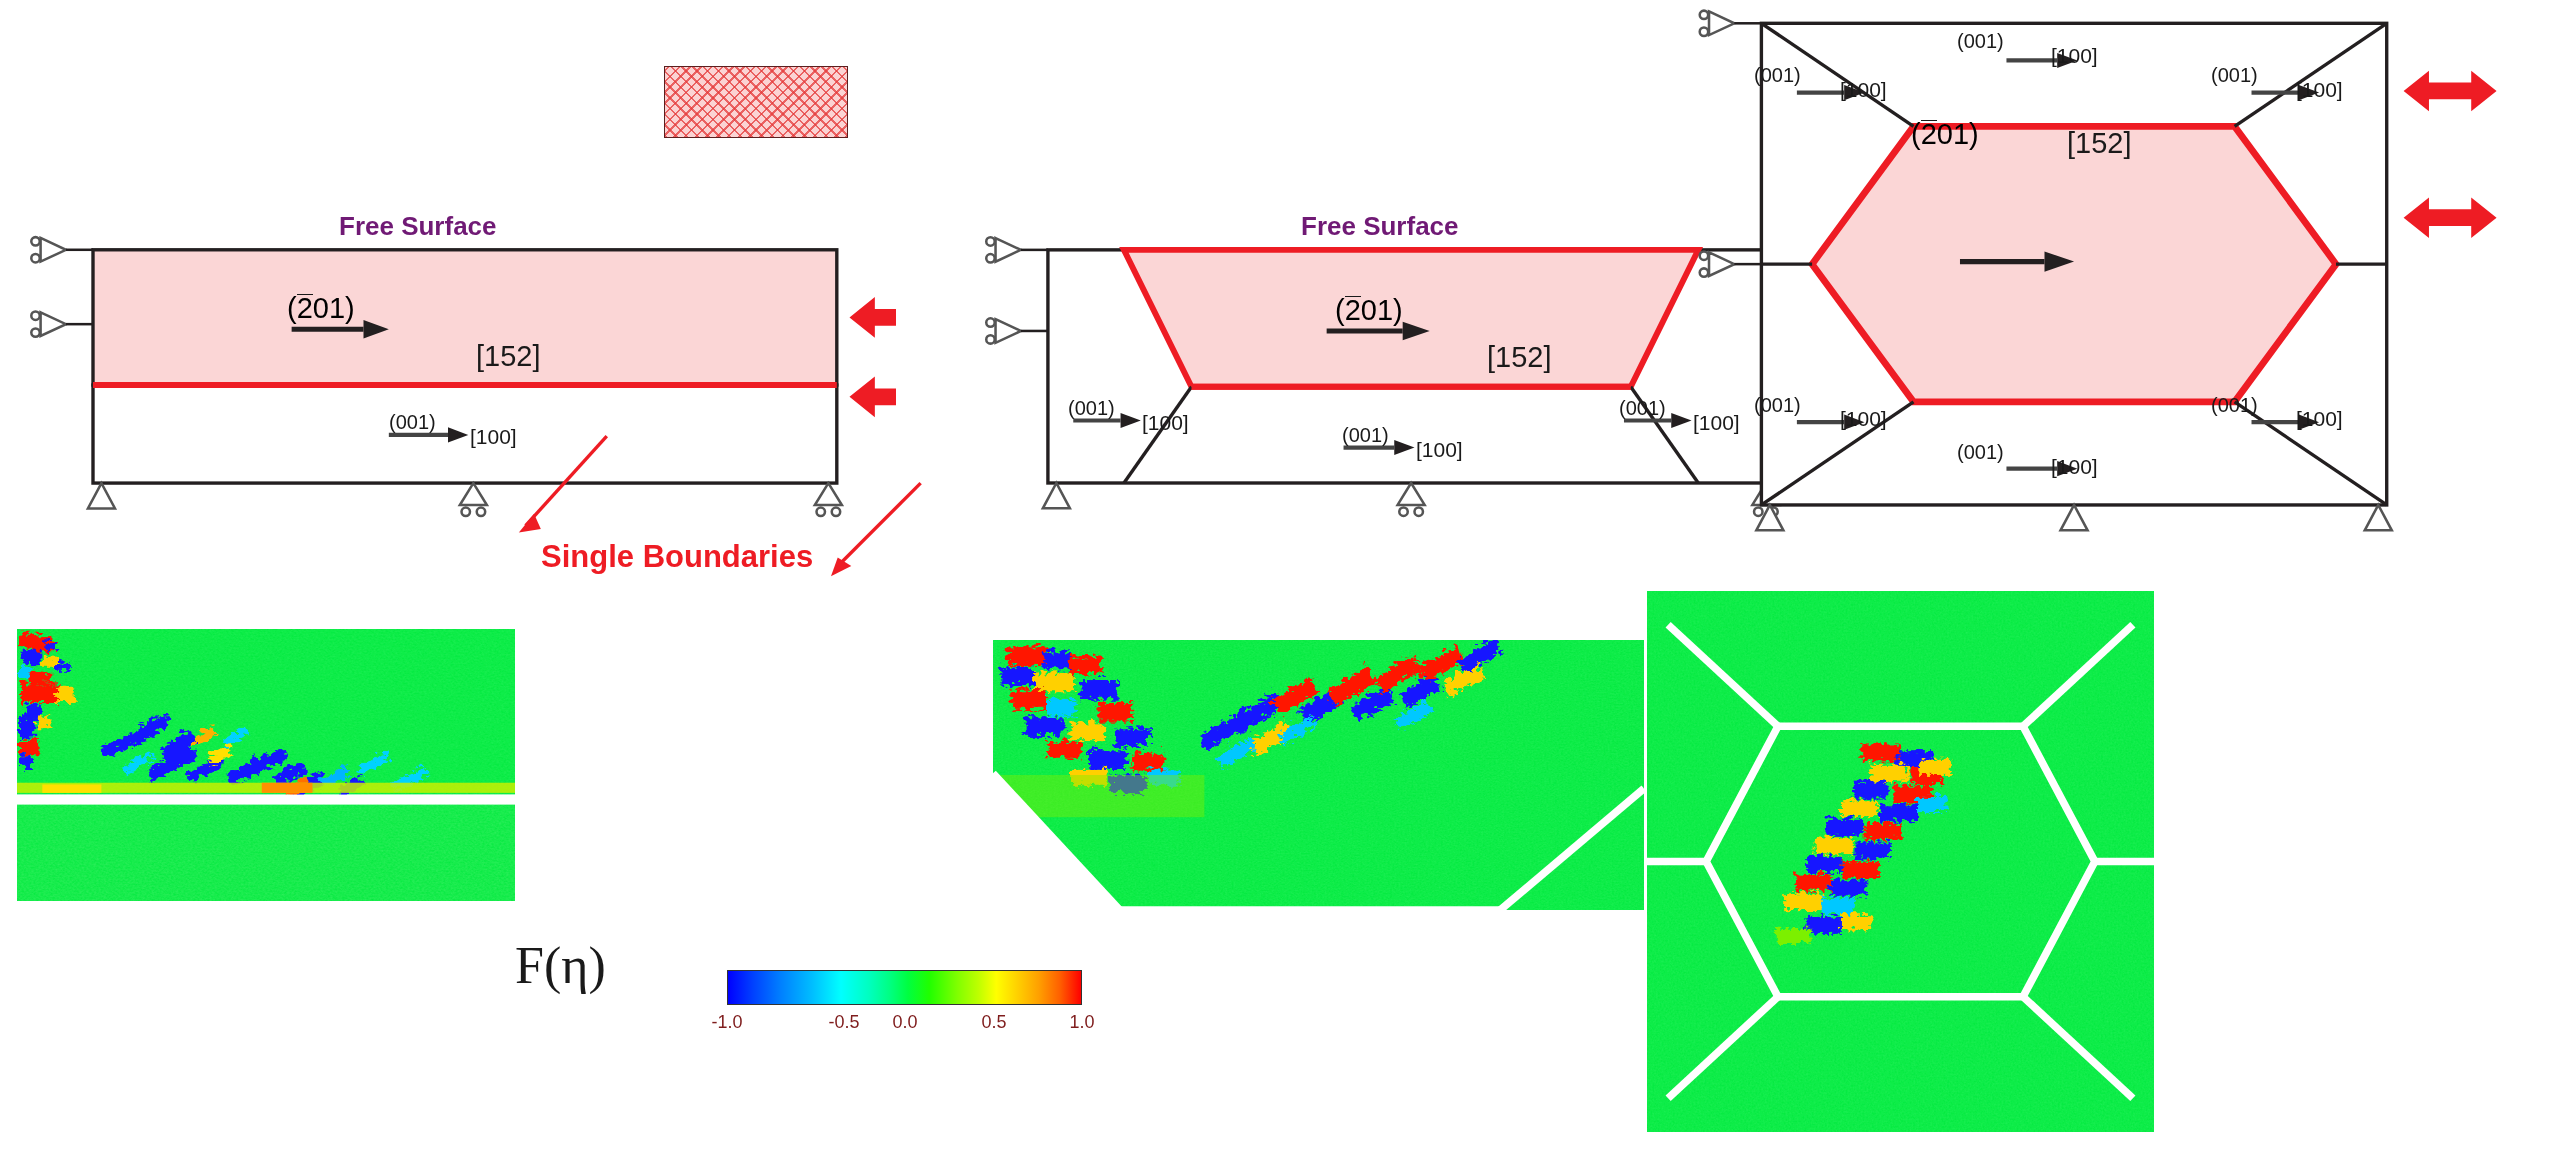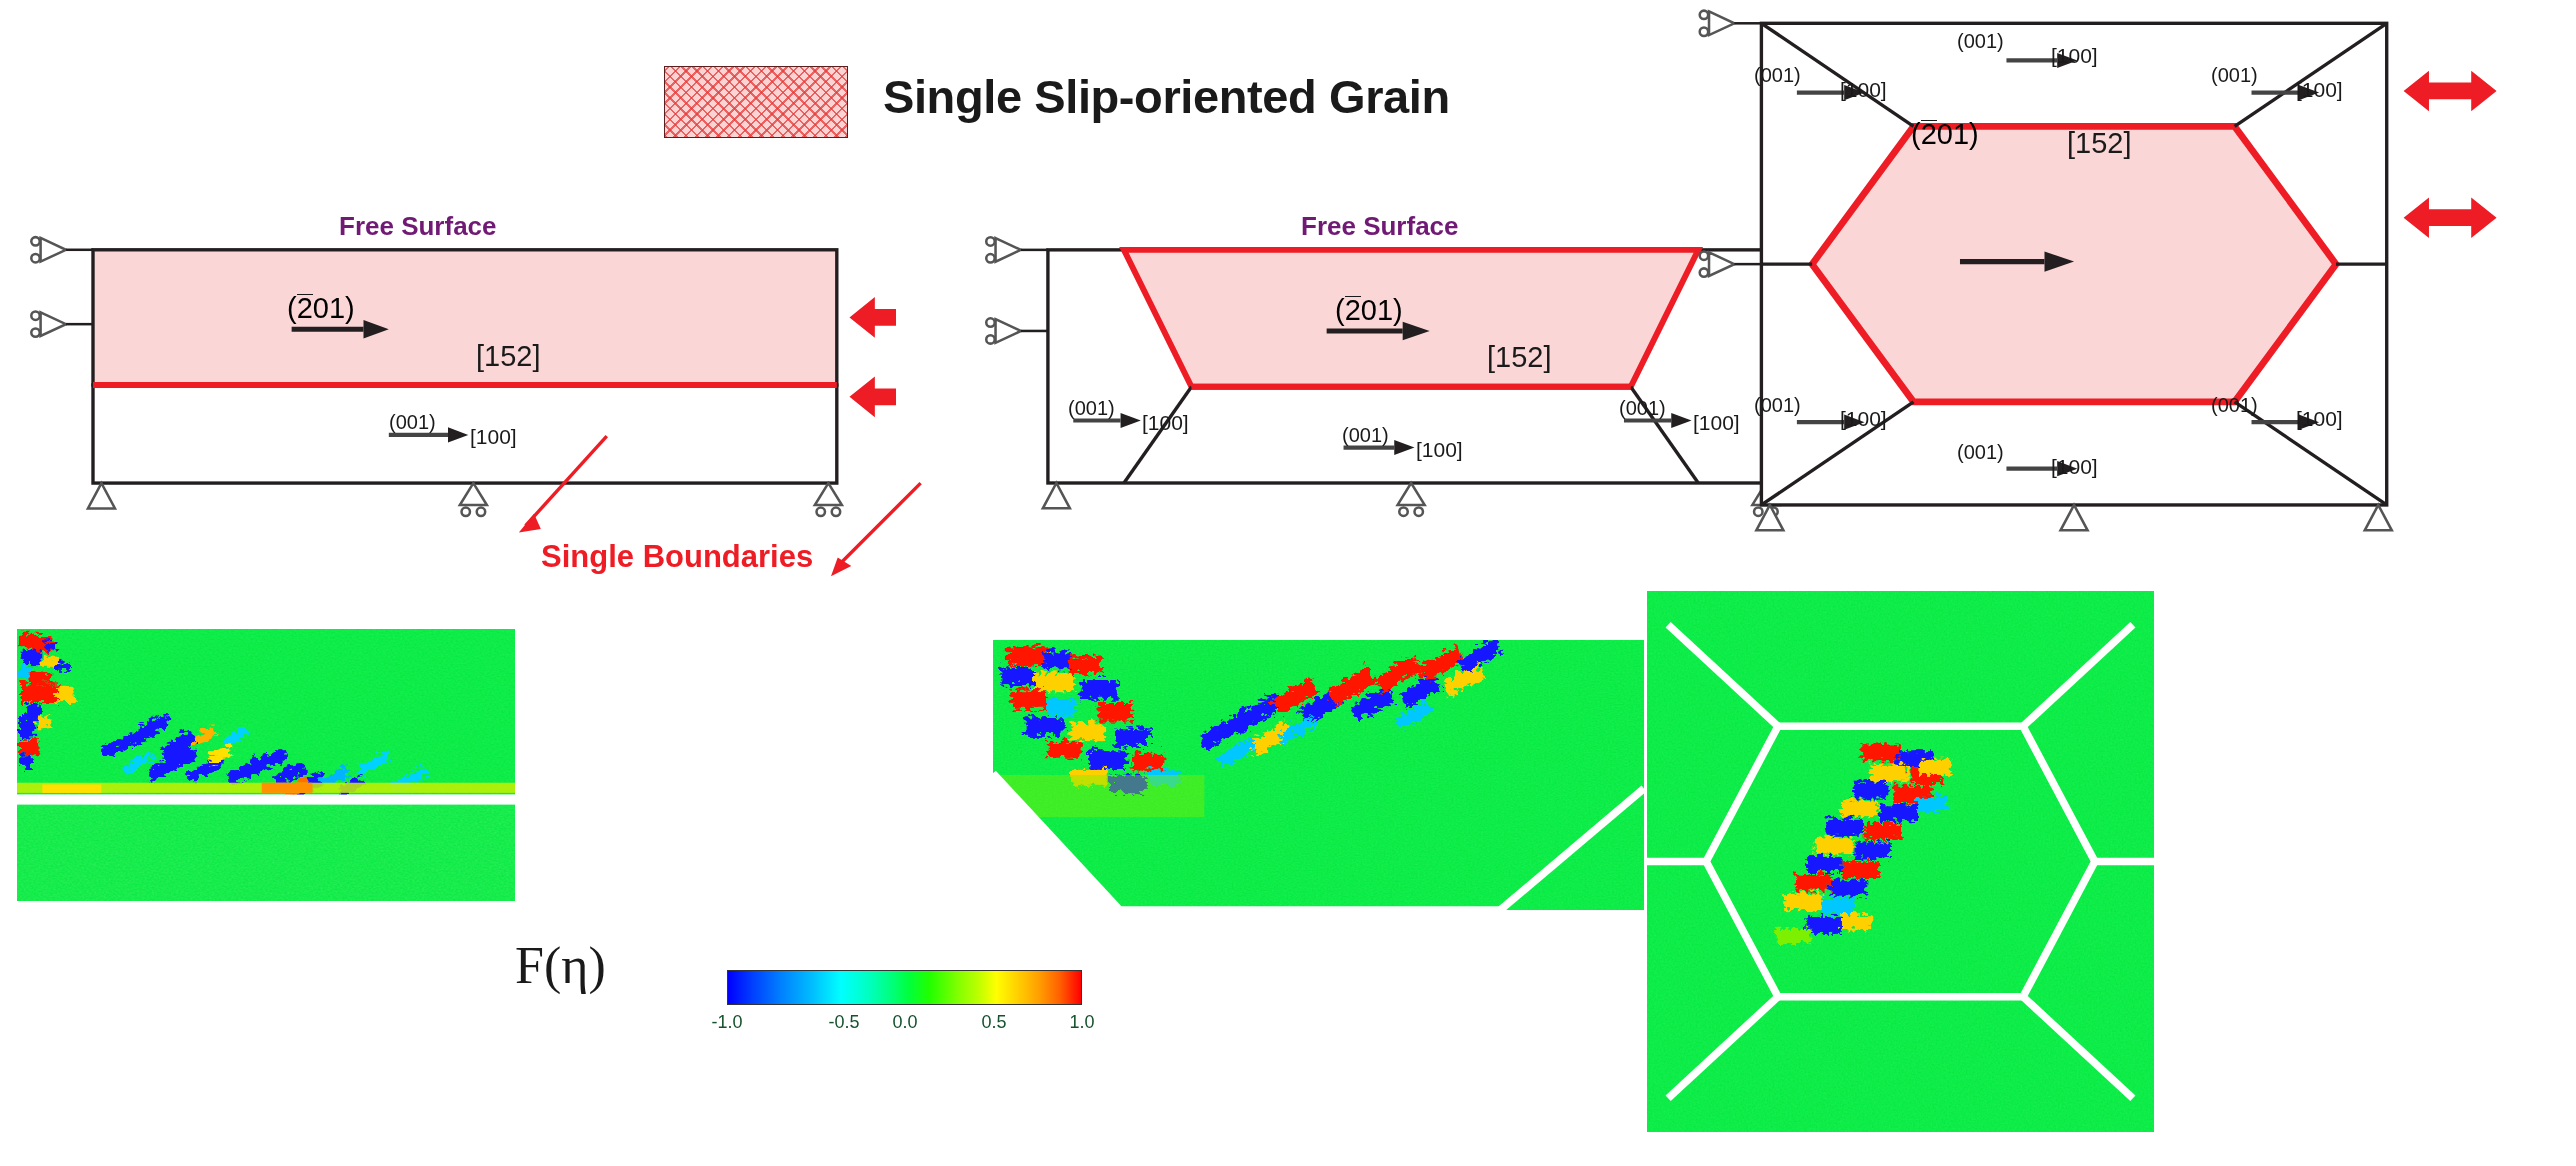--- a/index.html
+++ b/index.html
@@ -47,34 +47,33 @@
   #cbar-wrap{left:727px;top:970px;width:355px;height:35px;}
   #colorbar{
     width:100%;height:100%;
     background:linear-gradient(to right,
       #0000ff 0%, #0040ff 7%, #0080ff 15%, #00bfff 24%,
       #00ffff 32%, #00ffbf 40%, #00ff80 46%, #00ff40 51%,
       #20ff00 57%, #80ff00 65%, #bfff00 71%, #ffff00 76%,
       #ffd000 82%, #ffa000 88%, #ff6000 94%, #ff0000 100%);
     border:0.8px solid #333;box-sizing:border-box;
   }
-  .cb-tick{font-size:18px;color:#14532d;position:absolute;top:1012px;transform:translateX(-50%);}
+  .cb-tick{font-size:18px;color:#7f1d1d;position:absolute;top:1012px;transform:translateX(-50%);}
   #feta{
     left:515px;top:936px;
     font-family:"Liberation Serif", serif;
     font-size:52px;color:#1a1a1a;white-space:nowrap;
   }
 </style>
 </head>
 <body>
 
 <div class="stage">
 
   <div class="abs" id="legend-swatch"></div>
-  <div class="abs" id="legend-title">Single Slip-oriented Grain</div>
 
   <svg class="abs" style="left:0px;top:194px;" width="896" height="355" viewBox="0 0 1060 420">
 
     <rect x="110" y="66" width="880" height="160" fill="#fbd6d6" stroke="#231f20" stroke-width="4"></rect>
 
     <rect x="110" y="226" width="880" height="116" fill="#ffffff" stroke="#231f20" stroke-width="4"></rect>
 
     <line x1="110" y1="226" x2="990" y2="226" stroke="#ee1c24" stroke-width="7"></line>
 
     <g>

